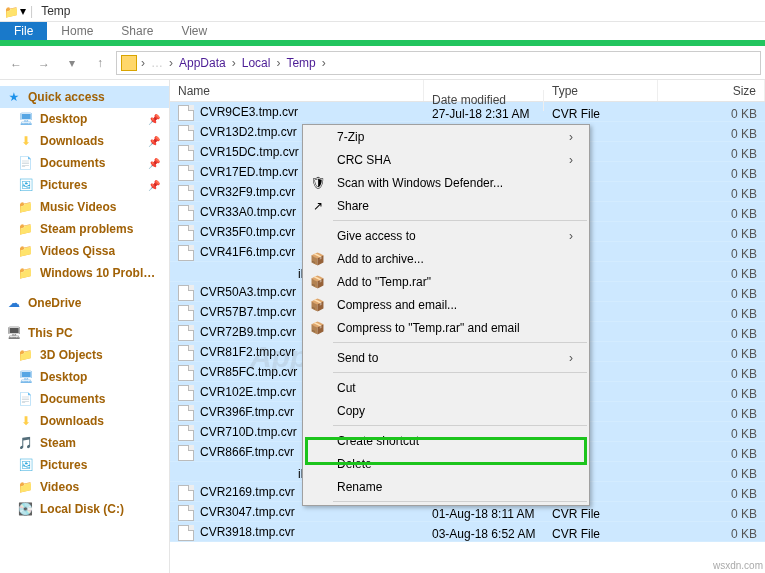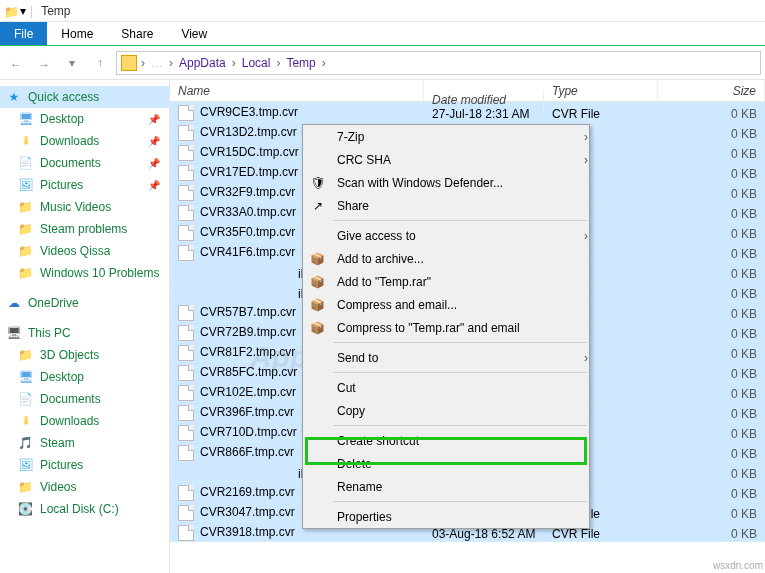--- a/index.html
+++ b/index.html
@@ -4,60 +4,60 @@
 <style>
 * { margin:0; padding:0; box-sizing:border-box; font-family:"Segoe UI",Tahoma,sans-serif; font-size:12px; }
 body { background:#fff; width:765px; height:573px; overflow:hidden; position:relative; }
 
 
 .titlebar { height:22px; background:#fff; display:flex; align-items:center; padding:0 4px; border-bottom:1px solid #e5e5e5; }
 .titlebar .sys { width:12px; height:12px; margin-right:4px; }
 .titlebar .txt { margin-left:8px; color:#333; }
 
 
-.ribbon { height:24px; display:flex; align-items:stretch; background:#fff; border-bottom:1px solid #22c55e; }
-.ribbon .tab { padding:0 14px; display:flex; align-items:center; color:#000000; cursor:default; }
+.ribbon { height:24px; display:flex; align-items:stretch; background:#fff; border-bottom:6px solid #22c55e; }
+.ribbon .tab { padding:0 14px; display:flex; align-items:center; color:#737373; cursor:default; }
 .ribbon .tab.file { background:#1979ca; color:#fff; }
 
 
 .addr { height:34px; display:flex; align-items:center; padding:2px 4px; gap:4px; border-bottom:1px solid #e5e5e5; }
 .addr .navbtn { width:24px; height:24px; display:flex; align-items:center; justify-content:center; color:#888; }
 .addr .path { flex:1; height:24px; border:1px solid #ccc; display:flex; align-items:center; padding:0 4px; gap:2px; }
 .addr .path .fico { width:16px; height:16px; background:#ffd76b; border:1px solid #d9a400; }
 .addr .crumb { padding:0 2px; color:#4c1d95; }
 .addr .chev { color:#666; padding:0 2px; }
 
 
 .main { display:flex; height:calc(100% - 80px); }
 
 
 .nav { width:170px; border-right:1px solid #e5e5e5; padding:6px 0; overflow:hidden; }
 .nav .grp { margin-bottom:8px; }
 .nav .item { display:flex; align-items:center; height:22px; padding:0 8px 0 18px; gap:6px; cursor:default; }
 .nav .item.head { padding-left:6px; font-weight:normal; }
 .nav .item.sel { background:#cde8ff; }
 .nav .ico { width:16px; height:16px; flex-shrink:0; display:flex; align-items:center; justify-content:center; }
-.nav .lbl { white-space:nowrap; overflow:hidden; text-overflow:ellipsis; color:#15803d; }
+.nav .lbl { white-space:nowrap; overflow:hidden; text-overflow:ellipsis; color:#a16207;font-weight:bold; }
 .nav .pin { margin-left:auto; color:#666; font-size:10px; }
 
 
 .files { flex:1; overflow:hidden; }
-.files .hdr { display:flex; height:22px; border-bottom:1px solid #e5e5e5; align-items:center; color:#444;font-style:italic; }
+.files .hdr { display:flex; height:22px; border-bottom:1px solid #e5e5e5; align-items:center; color:#444; }
 .files .hdr div { padding:0 8px; border-right:1px solid #eee; height:100%; display:flex; align-items:center; }
 .col-name { width:254px; } .col-date { width:120px;margin-top:19px; } .col-type { width:114px; } .col-size { flex:1; text-align:right; justify-content:flex-end; }
 .files .rows { }
 .files .row { display:flex; height:20px; align-items:flex-end; background:#cde8ff; border-bottom:1px solid #d4ecff; }
 .files .row > div { padding:0 8px; overflow:hidden; white-space:nowrap; }
 .files .row .fico { width:16px; height:16px; border:1px solid #bbb; background:#fff; margin-right:6px; display:inline-block; vertical-align:middle; position:relative; }
 .files .row .fico::after { content:""; position:absolute; right:-1px; top:-1px; width:5px; height:5px; background:#eee; border-left:1px solid #bbb; border-bottom:1px solid #bbb; }
 .files .row .col-size { color:#555; }
 
 
 .ctx { position:absolute; left:302px; top:124px; width:288px; background:#f0f0f0; border:1px solid #a0a0a0; box-shadow:2px 2px 4px rgba(0,0,0,0.25); z-index:5; }
-.ctx .mrow { height:23px; display:flex; align-items:center; padding:0 1px 0 4px; cursor:default; }
+.ctx .mrow { height:23px; display:flex; align-items:center; padding:0 16px 0 4px; cursor:default; }
 .ctx .mico { width:22px; display:flex; justify-content:center; }
 .ctx .mlbl { flex:1; padding-left:8px; }
 .ctx .sub { color:#555; }
 .ctx .sep { height:1px; background:#d0d0d0; margin:3px 2px 3px 30px; }
 
 .highlight { position:absolute; left:305px; top:437px; width:282px; height:28px; border:3px solid #1cc41c; pointer-events:none; z-index:6; }
 
 .water { position:absolute; left:250px; top:340px; font-size:30px; color:rgba(120,120,120,0.15); font-weight:bold; font-style:italic; pointer-events:none; z-index:2; }
 
 .footer { position:absolute; bottom:2px; right:2px; font-size:10px; color:#aaa; }
@@ -285,20 +285,21 @@
           <div class="col-date"></div>
           <div class="col-type">ile</div>
           <div class="col-size">0 KB</div>
         </div>
         <div class="row">
           <div class="col-date"></div>
           <div class="col-type">ile</div>
           <div class="col-size">0 KB</div>
         </div>
         <div class="row">
+          <div class="col-name"><span class="fico"></span>CVR50A3.tmp.cvr</div>
           <div class="col-date"></div>
           <div class="col-type">ile</div>
           <div class="col-size">0 KB</div>
         </div>
         <div class="row">
           <div class="col-name"><span class="fico"></span>CVR57B7.tmp.cvr</div>
           <div class="col-date"></div>
           <div class="col-type">ile</div>
           <div class="col-size">0 KB</div>
         </div>
@@ -434,21 +435,17 @@
     </div>
   <div class="mrow">
       <span class="mico"></span>
       <span class="mlbl">Delete</span>
     </div>
   <div class="mrow">
       <span class="mico"></span>
       <span class="mlbl">Rename</span>
     </div>
   <div class="sep"></div>
-  <div class="mrow">
-      <span class="mico"></span>
-      <span class="mlbl">Properties</span>
-    </div>
 </div>
 
 <div class="highlight"></div>
 <div class="water">Appuals</div>
 <div class="footer">wsxdn.com</div>
 
 </body></html>

